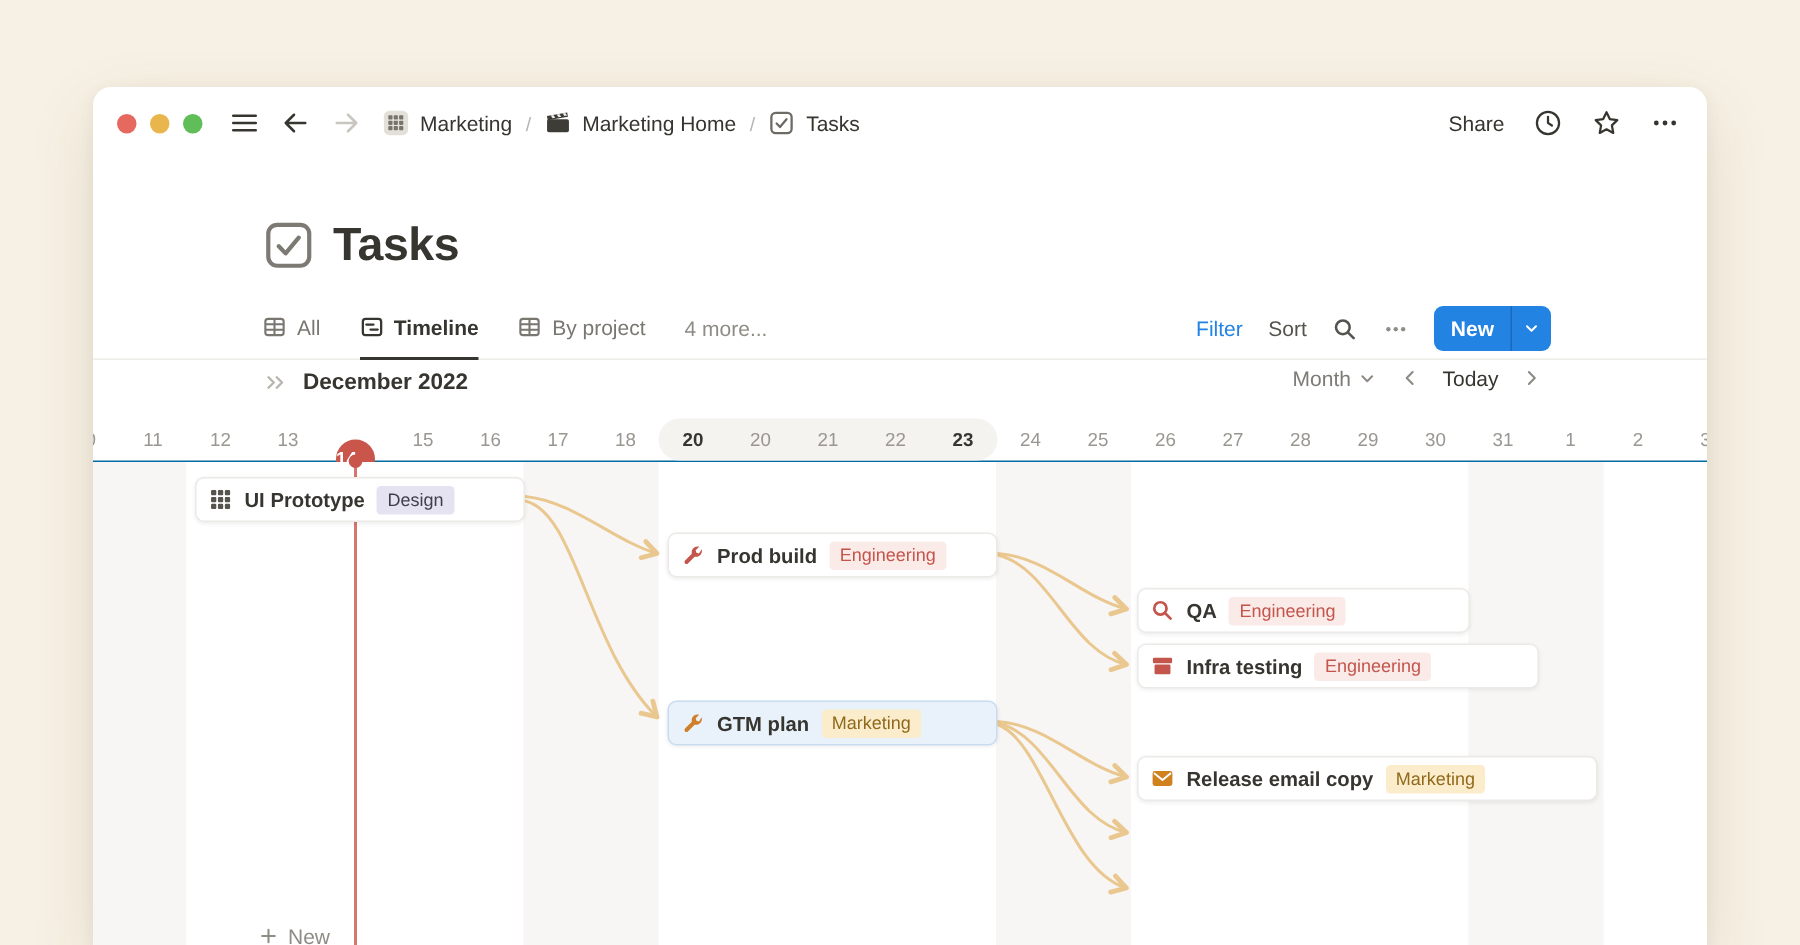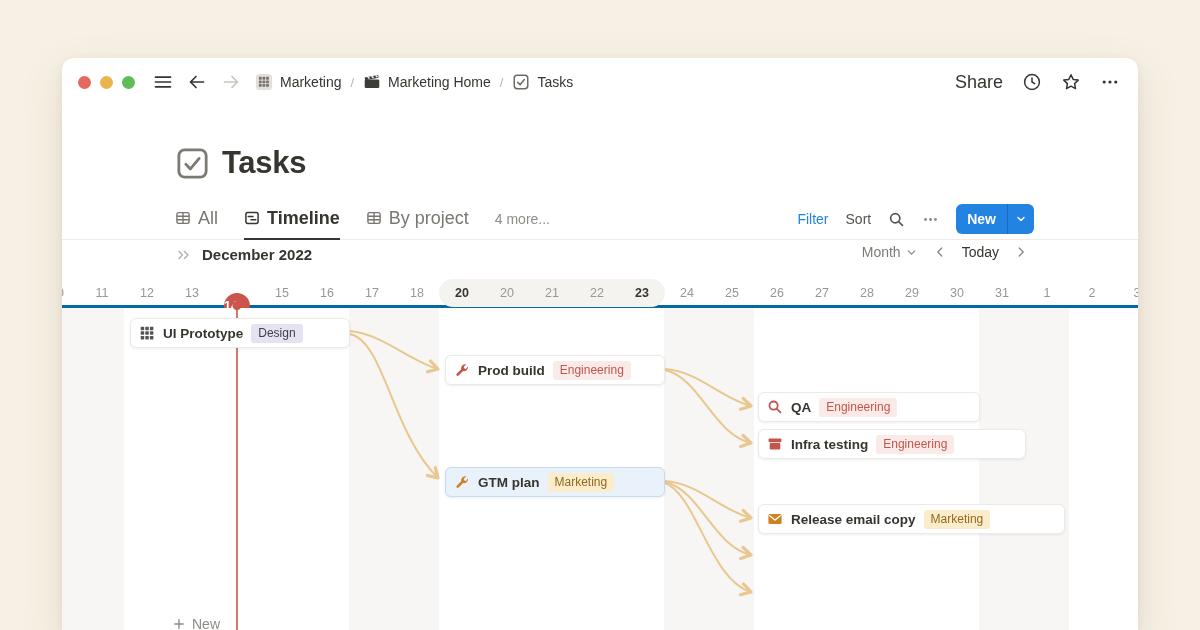--- a/index.html
+++ b/index.html
@@ -24,45 +24,45 @@
   .light { width: 13px; height: 13px; border-radius: 50%; }
   .light.red { background: #E5695E; } .light.yellow { background: #E8B64C; } .light.green { background: #5FBE58; }
   .tb-icon { display: inline-flex; width: 20px; height: 20px; align-items: center; justify-content: center; }
   .tb-icon svg { width: 20px; height: 20px; }
   .menu-btn { margin-left: 18px; } .nav-btn { margin-left: 14px; }
   .breadcrumb { display: flex; align-items: center; gap: 8px; margin-left: 14px; font-size: 14px; }
   .crumb { display: flex; align-items: center; gap: 7px; cursor: default; }
   .crumb .ci { width: 18px; height: 18px; } .crumb .ci svg { width: 18px; height: 18px; }
   .crumb-sep { color: #B9B6B1; font-size: 13px; padding: 0 1px; }
   .titlebar-right { position: absolute; right: 18px; top: 0; height: 48px; display: flex; align-items: center; gap: 19px; }
-  .share { font-size: 18px; color: #37352F; }
+  .share { font-size: 14px; color: #37352F; }
   
   .page-head { position: absolute; top: 87px; left: 113px; display: flex; align-items: center; gap: 12px; }
   .page-icon { width: 35px; height: 35px; } .page-icon svg { width: 35px; height: 35px; }
   .page-title { font-size: 31px; font-weight: bold; letter-spacing: -.3px; }
   
   .toolbar { position: absolute; top: 140px; left: 0; right: 0; height: 42px; border-bottom: 1px solid #EDECE9; }
   .tabs { position: absolute; left: 113px; top: 0; height: 42px; display: flex; align-items: stretch; gap: 26px; }
-  .tab { display: flex; align-items: center; gap: 7px; font-size: 18px; color: #7A7771;
+  .tab { display: flex; align-items: center; gap: 7px; font-size: 14px; color: #7A7771;
     border-bottom: 2px solid transparent; padding-bottom: 0; cursor: default; }
   .tab svg { width: 16px; height: 16px; }
   .tab.active { color: #37352F; font-weight: bold; border-bottom-color: #37352F; }
   .tabs-more { display: flex; align-items: center; font-size: 14px; color: #8F8C86; }
   .toolbar-right { position: absolute; right: 104px; top: 0; height: 42px; display: flex; align-items: center; gap: 17px; }
   .txt-btn { font-size: 14px; text-align: center; }
   .filter-btn { color: var(--accent); }
   .sort-btn { color: #55534E; }
   .icon-btn { display: inline-flex; align-items: center; } .icon-btn svg { width: 17px; height: 17px; }
   .new-btn { display: flex; align-items: stretch; height: 30px; border-radius: 6px; overflow: hidden;
     background: var(--accent); color: #fff; }
   .new-btn .new-main { display: flex; align-items: center; padding: 0 11px; font-size: 14px; font-weight: bold; }
   .new-btn .new-caret { display: flex; align-items: center; padding: 0 7px; border-left: 1px solid rgba(13,60,110,.35); }
   .new-btn .new-caret svg { width: 12px; height: 12px; }
   
-  .tl-head { position: absolute; top: 182px; left: 0; right: 0; height: 68px; border-bottom: 3px solid #0369a1; background: #fff; }
+  .tl-head { position: absolute; top: 182px; left: 0; right: 0; height: 68px; border-bottom: 1px solid #0369a1; background: #fff; }
   .collapse-btn { position: absolute; left: 114px; top: 7px; width: 16px; height: 16px; }
   .collapse-btn svg { width: 16px; height: 16px; }
   .month-label { position: absolute; left: 140px; top: 6px; font-size: 15px; font-weight: bold; }
   .tl-nav { position: absolute; right: 110px; top: 4px; display: flex; align-items: center; gap: 15px; }
   .scale-select { display: flex; align-items: center; gap: 4px; color: #7E7B76; font-size: 14px; }
   .scale-select svg { width: 13px; height: 13px; }
   .nav-chev svg { width: 14px; height: 14px; }
   .today-btn { font-size: 14px; color: #37352F; }
   .date-row { position: absolute; top: 39px; left: 0; right: 13px; height: 28px; padding-left: 29px; }
   .range-pill { position: absolute; left: 377px; top: 0; width: 226px; height: 28px; border-radius: 14px; background: #F4F3F0; }

